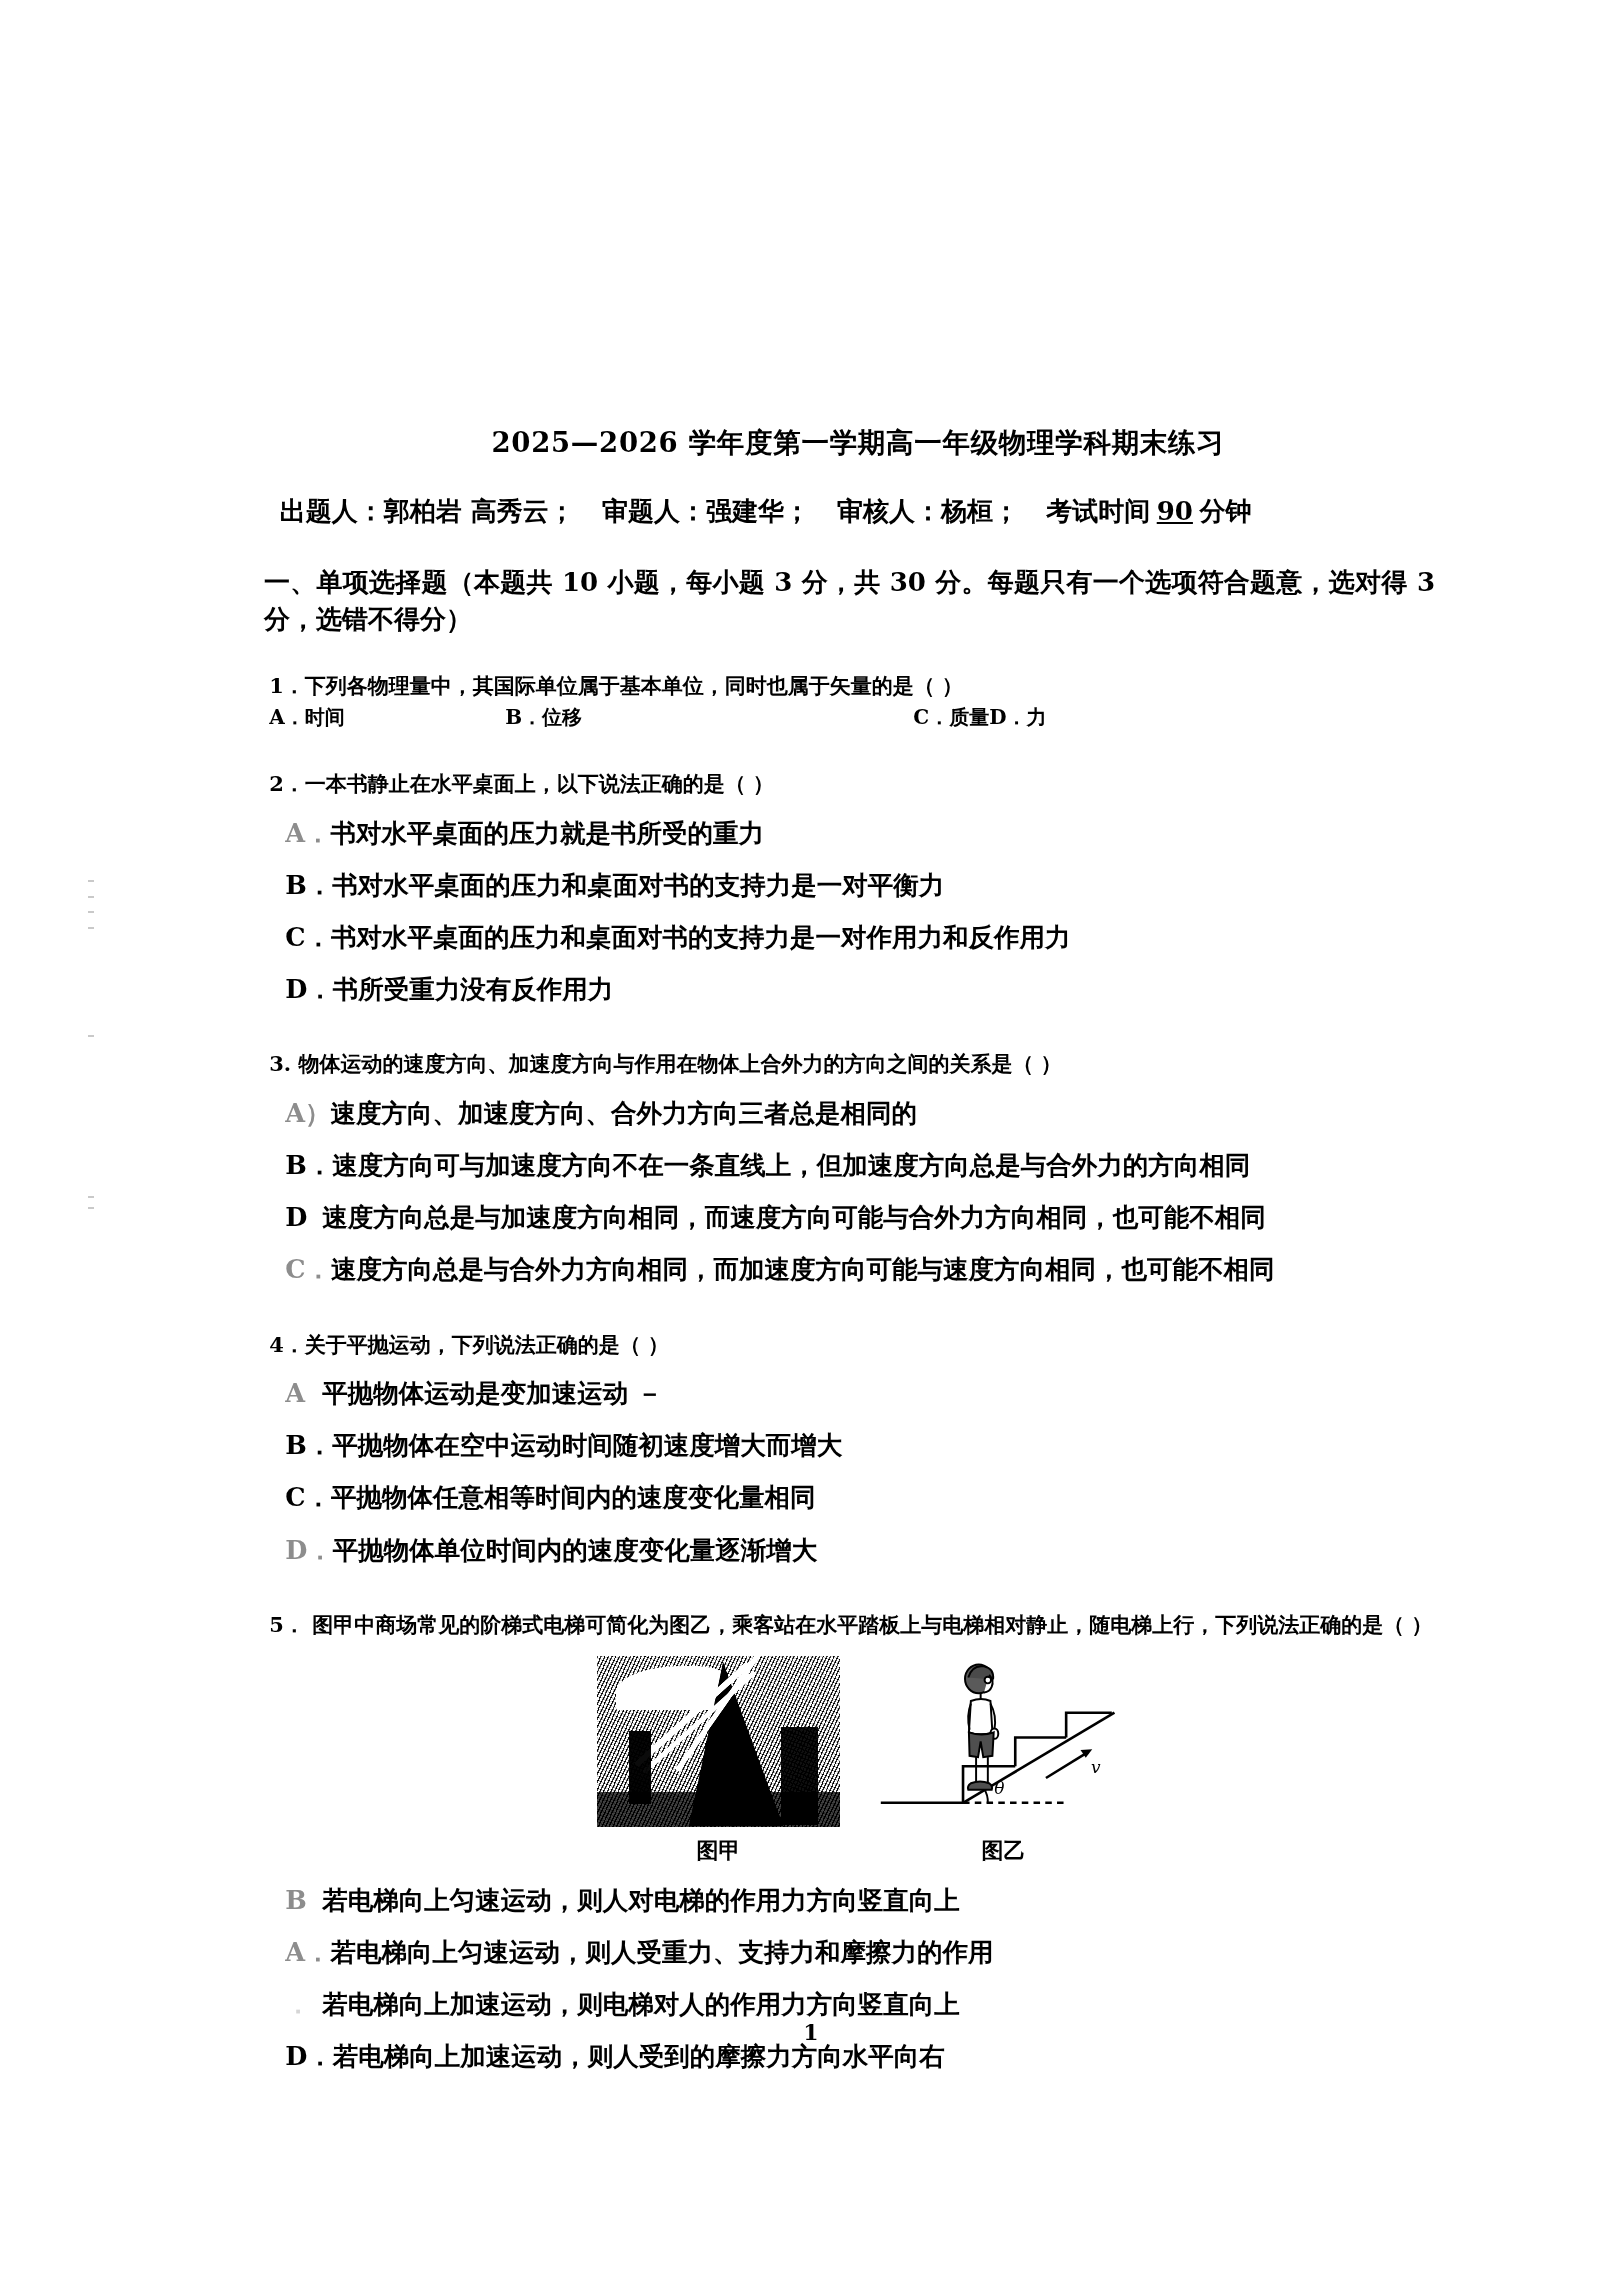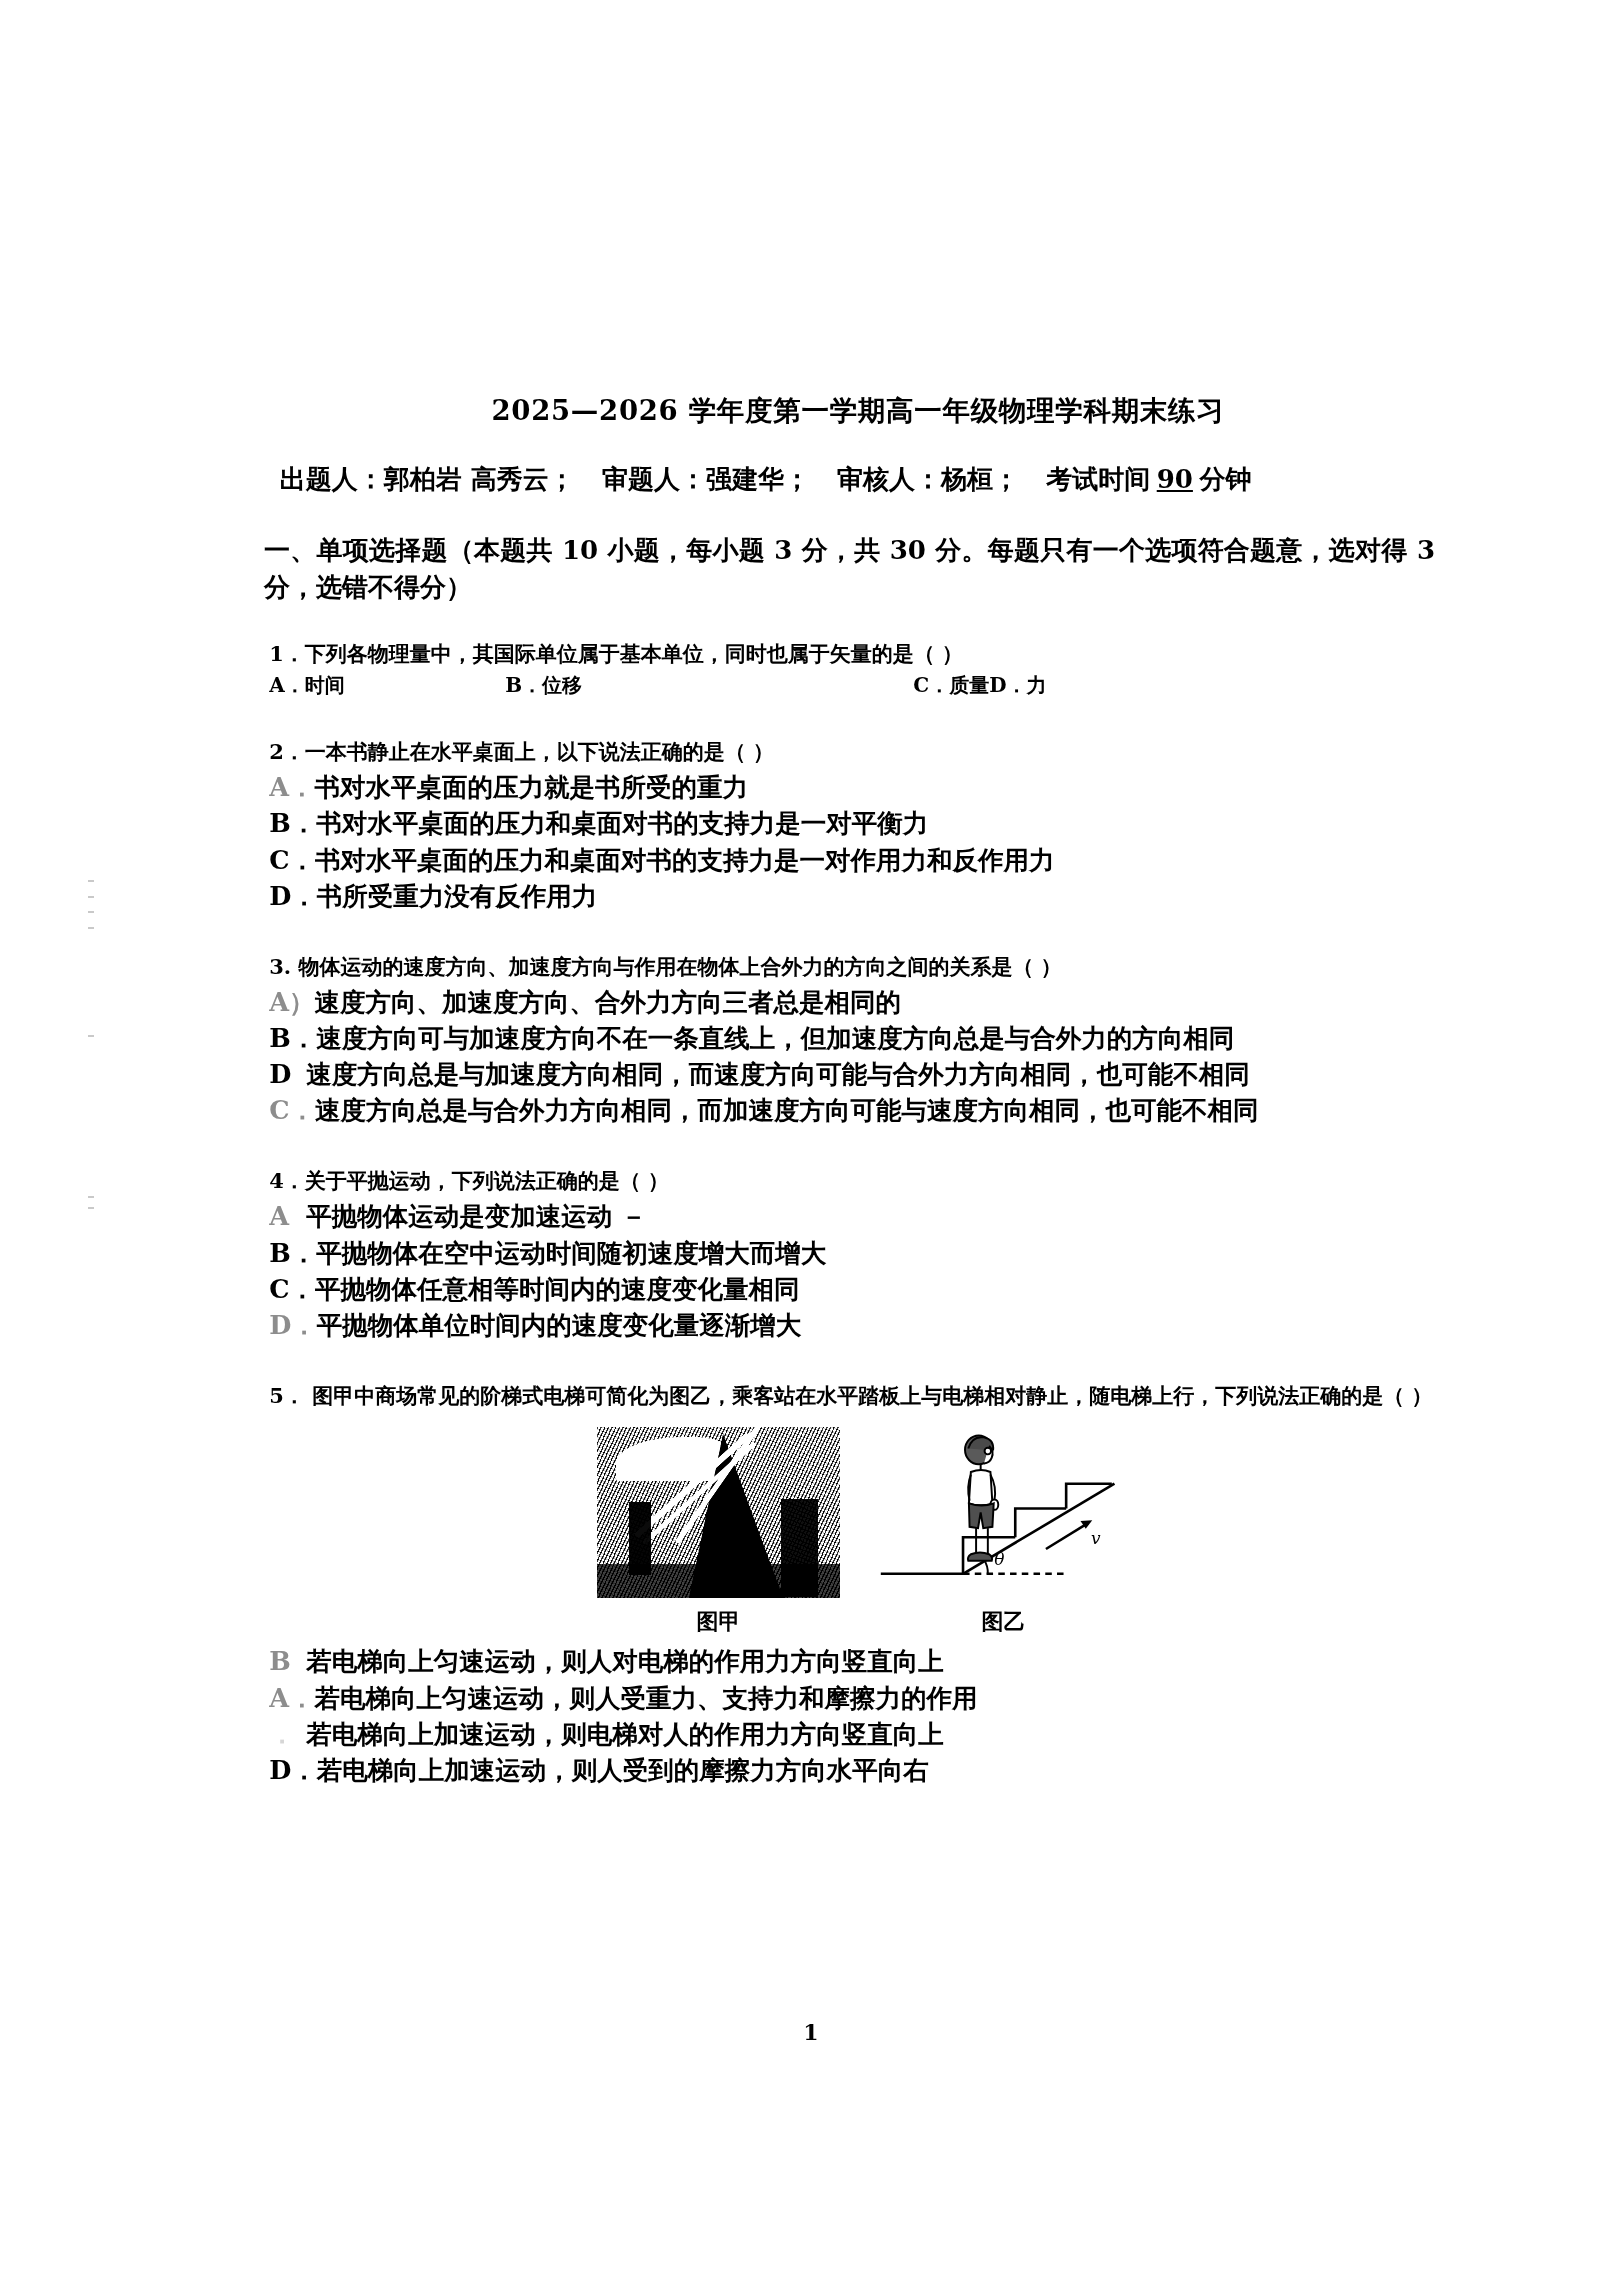--- a/index.html
+++ b/index.html
@@ -22,21 +22,21 @@
   
   .speck {
     position: absolute;
     background: #c9c9c9;
     width: 5.9px;
     height: 2px;
   }
   .content {
     position: absolute;
     left: 264px;
-    top: 394px;
+    top: 426px;
     width: 1171px;
   }
   .doc-title {
     text-align: center;
     font-size: 27.5px;
     font-weight: bold;
     letter-spacing: 0.7px;
     line-height: 1.2;
     margin: 0 0 37px 0;
     padding-left: 17px;
@@ -71,21 +71,21 @@
     font-weight: bold;
     margin: 0 0 2.6px 0;
     padding-left: 5.2px;
     text-align: justify;
   }
   .opt {
     font-size: 25.5px;
     line-height: 1.42;
     font-weight: bold;
     padding-left: 5.2px;
-    margin: 0;
+    margin: 16px;
     white-space: nowrap;
   }
   .opt-letter {
     display: inline-block;
     min-width: 37px;
   }
   .opt-letter.faint { color: #8d8d8d; }
   .opt-letter.vfaint { color: #d6d6d6; }
   .opt-row {
     font-size: 20px;

